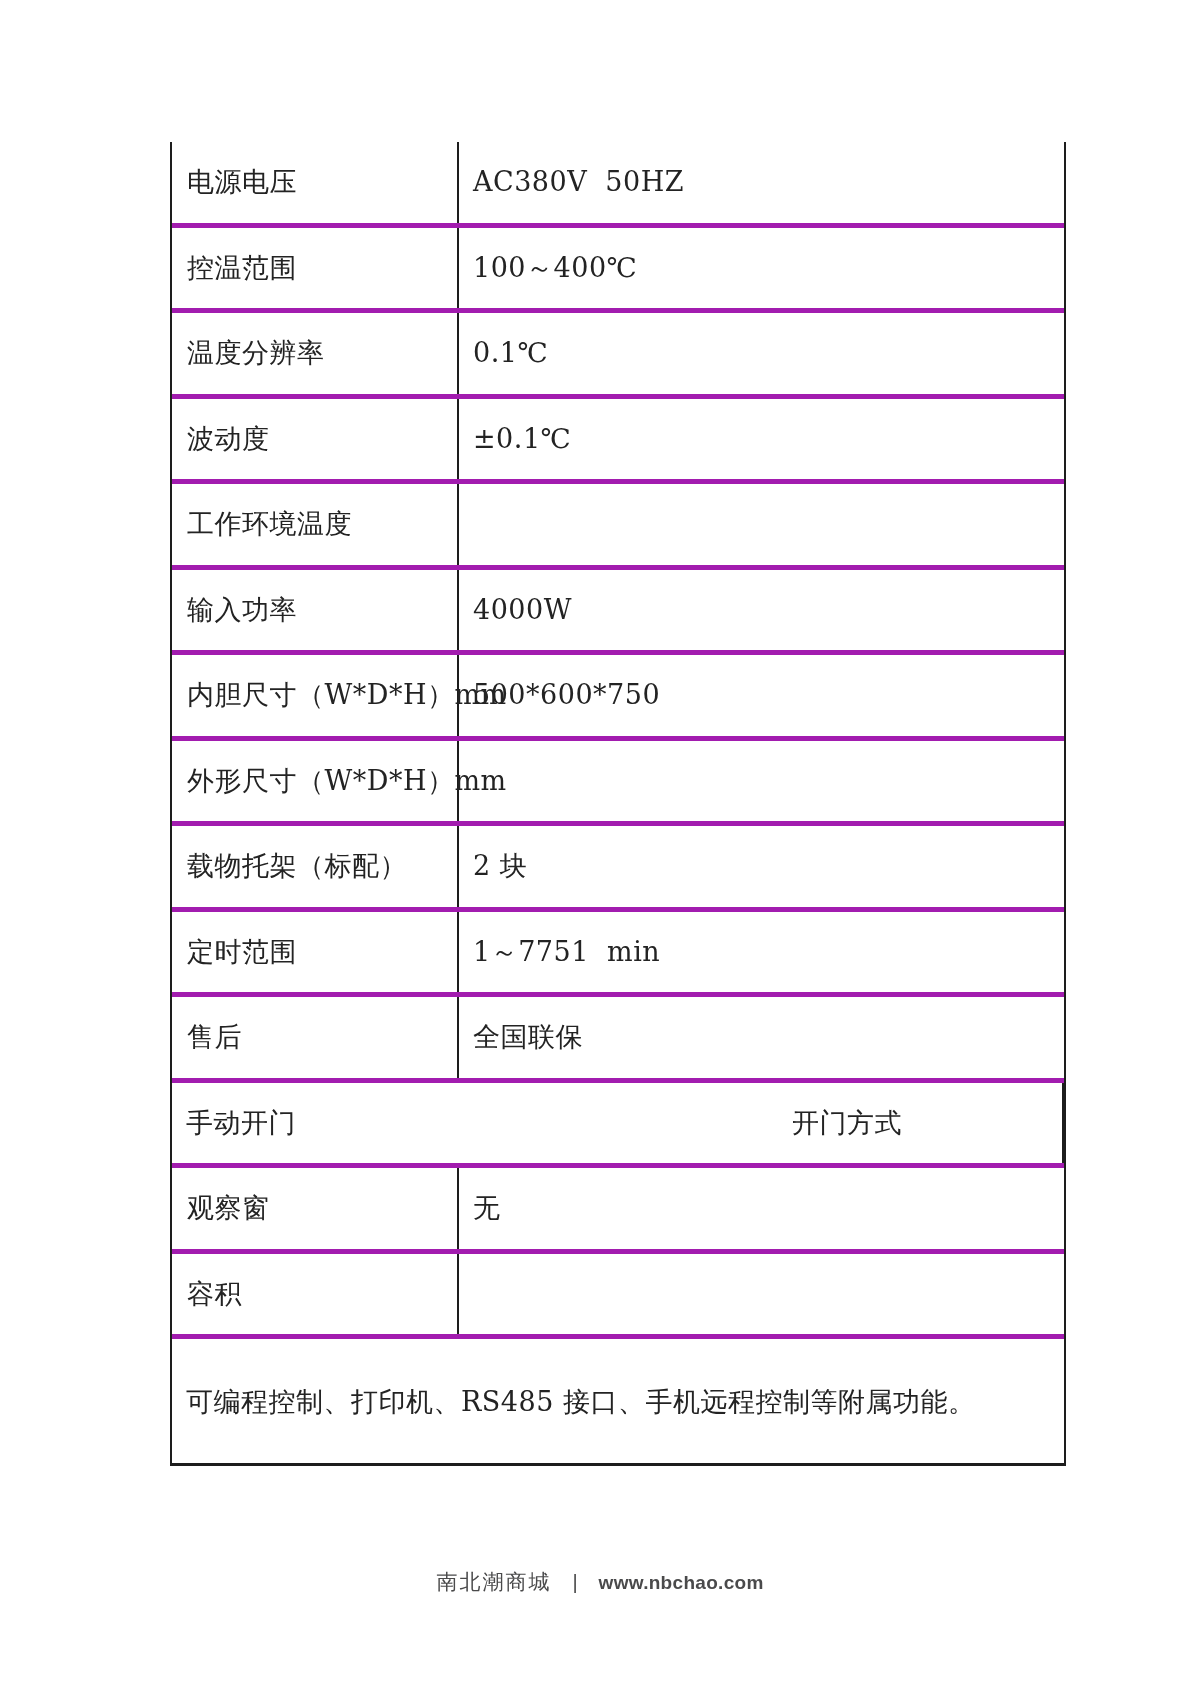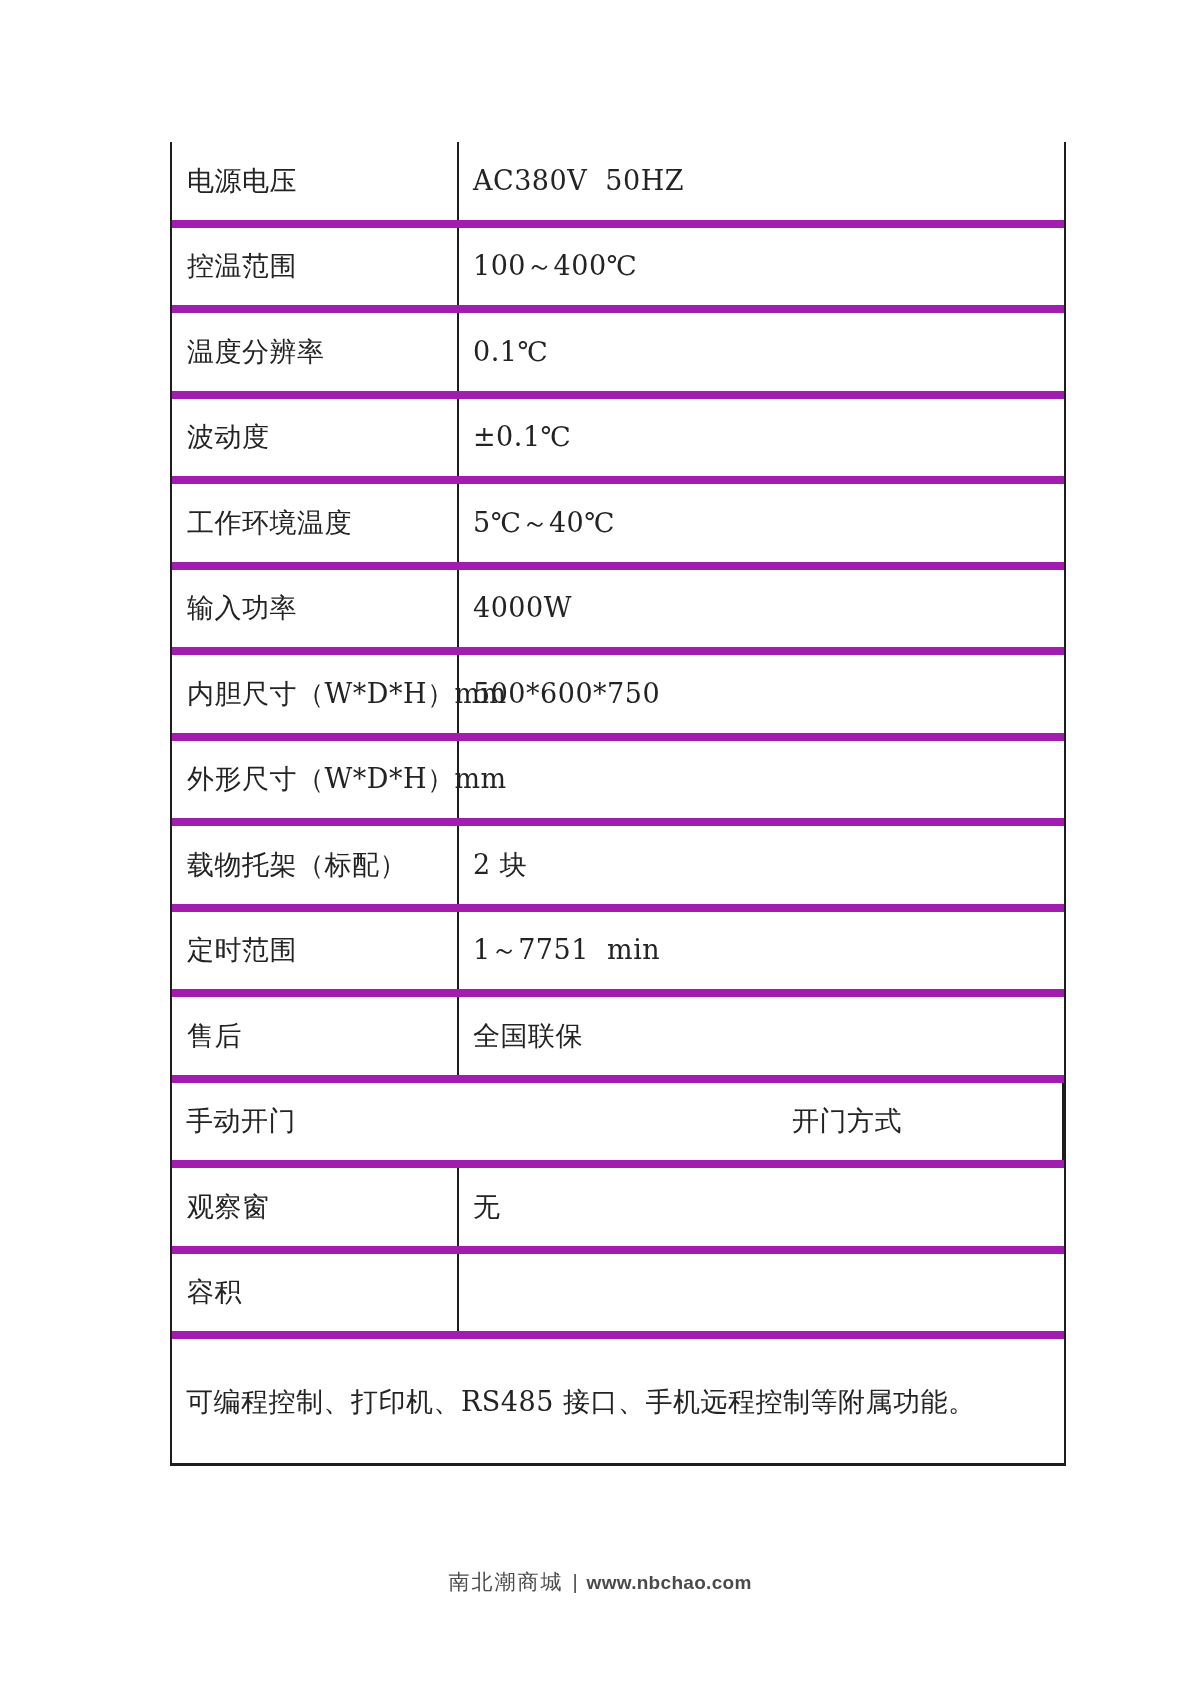--- a/index.html
+++ b/index.html
@@ -19,21 +19,21 @@
     box-sizing:border-box;
     border-left:2px solid #1d1d1d;
     border-right:2px solid #1d1d1d;
     border-bottom:3px solid #1d1d1d;
     background:#ffffff;
   }
   .row{
     display:flex;
     height:85.5px;
     box-sizing:border-box;
-    border-bottom:8px solid #a21caf;
+    border-bottom:5px solid #a21caf;
   }
   .row.tall{
     height:124px;
     border-bottom:none;
   }
   .cell{
     box-sizing:border-box;
     display:flex;
     align-items:center;
     font-size:27px;
@@ -59,21 +59,21 @@
     line-height:57px;
   }
   .footer{
     position:absolute;
     top:1568px;
     left:0;
     width:100%;
     display:flex;
     justify-content:center;
     align-items:baseline;
-    gap:9px;
+    gap:21px;
     color:#4a4a4b;
   }
   .footer .brand{
     font-family:"DejaVu Serif","Liberation Serif",serif;
     font-size:21px;
     letter-spacing:2px;
   }
   .footer .sep{
     font-family:"Liberation Sans","DejaVu Sans",sans-serif;
     font-size:20px;
@@ -108,21 +108,20 @@
       <div class="cell value">0.1℃</div>
     </div>
 
     <div class="row">
       <div class="cell label">波动度</div>
       <div class="cell value">±0.1℃</div>
     </div>
 
     <div class="row">
       <div class="cell label">工作环境温度</div>
-      <div class="cell value">5℃～40℃</div>
     </div>
 
     <div class="row">
       <div class="cell label">输入功率</div>
       <div class="cell value">4000W</div>
     </div>
 
     <div class="row">
       <div class="cell label">内胆尺寸（W*D*H）mm</div>
       <div class="cell value">500*600*750</div>

